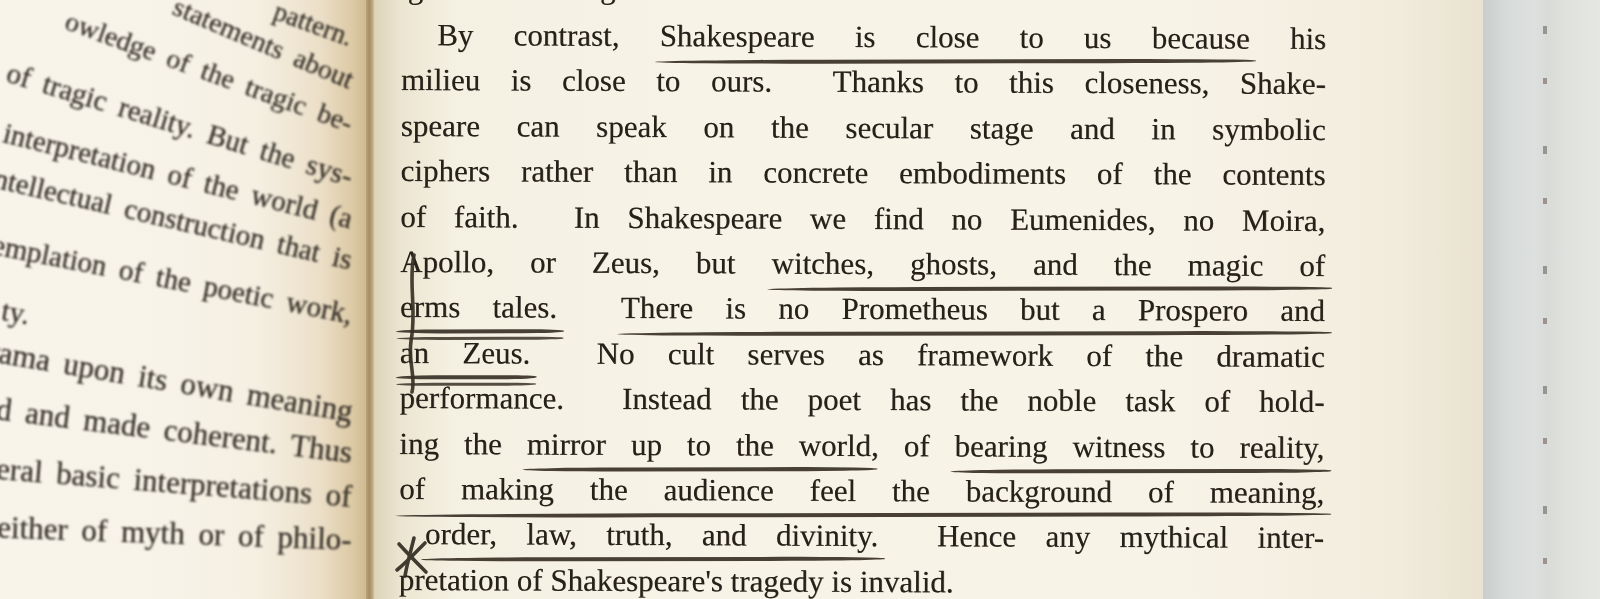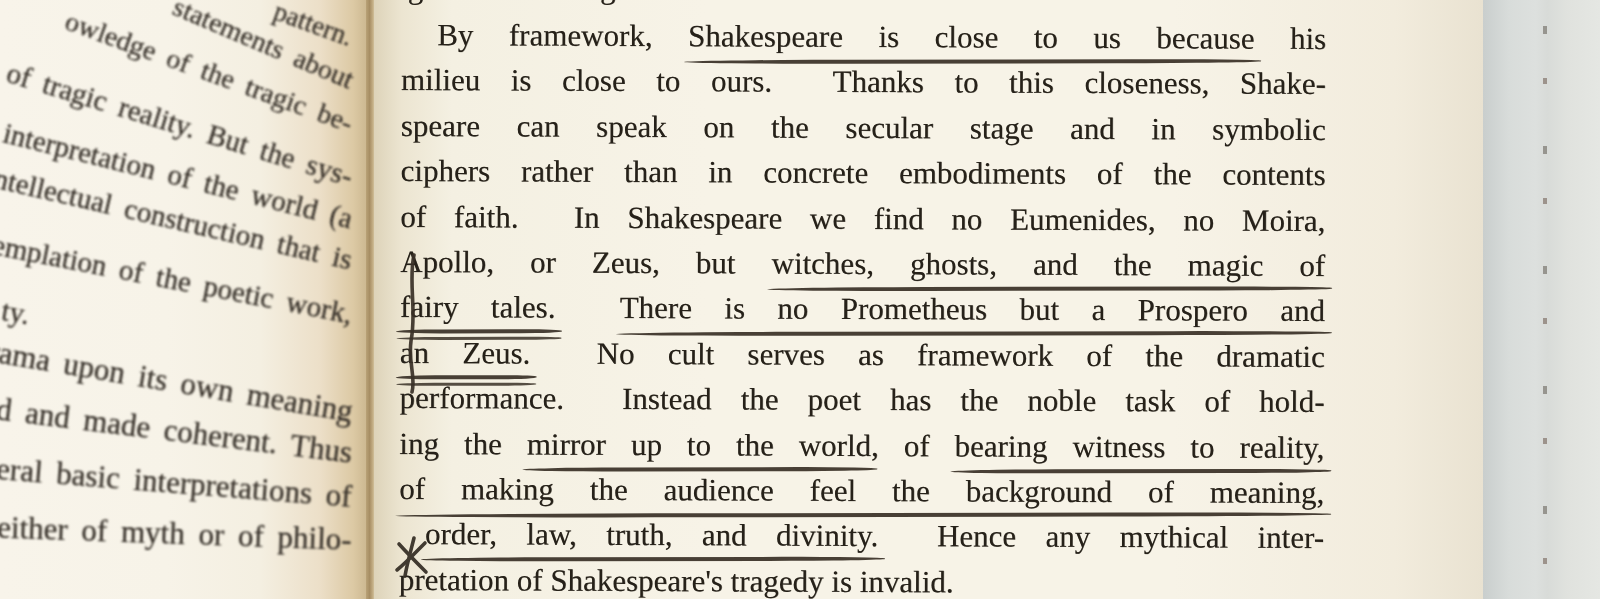--- a/index.html
+++ b/index.html
@@ -110,27 +110,27 @@
       <div class="lp-line">erms either of myth or of philo-</div>
     </div>
 
   <div class="rp-top-partial">
     <span>tragic</span>
     <span class="frag2">g</span>
   </div>
 
   <div class="rp-text">
     <div id="rp-lines">
-        <div class="rp-line"><span>By framework, </span><span class="u">Shakespeare is close to us because</span><span> his</span></div>
+        <div class="rp-line"><span>By contrast, </span><span class="u">Shakespeare is close to us because</span><span> his</span></div>
         <div class="rp-line"><span>milieu is close to ours.&nbsp; Thanks to this closeness, Shake-</span></div>
         <div class="rp-line"><span>speare can speak on the secular stage and in symbolic</span></div>
         <div class="rp-line"><span>ciphers rather than in concrete embodiments of the contents</span></div>
         <div class="rp-line"><span>of faith.&nbsp; In Shakespeare we find no Eumenides, no Moira,</span></div>
         <div class="rp-line"><span>Apollo, or Zeus, but </span><span class="u">witches, ghosts, and the magic of</span></div>
-        <div class="rp-line"><span class="u u2">fairy tales.</span><span>&nbsp; </span><span class="u">There is no Prometheus but a Prospero and</span></div>
+        <div class="rp-line"><span class="u u2">erms tales.</span><span>&nbsp; </span><span class="u">There is no Prometheus but a Prospero and</span></div>
         <div class="rp-line"><span class="u u2">an Zeus.</span><span>&nbsp; No cult serves as framework of the dramatic</span></div>
         <div class="rp-line"><span>performance.&nbsp; Instead the poet has the noble task of hold-</span></div>
         <div class="rp-line"><span>ing the </span><span class="u">mirror up to the world</span><span>, of </span><span class="u">bearing witness to reality,</span></div>
         <div class="rp-line"><span class="u">of making the audience feel the background of meaning,</span></div>
         <div class="rp-line"><span class="u">order, law, truth, and divinity.</span><span>&nbsp; Hence any mythical inter-</span></div>
       </div>
     <div class="rp-line rp-bottom">pretation of Shakespeare's tragedy is invalid.</div>
   </div>
 
   <svg class="pencil-svg" style="left:404px; top:253px;" width="18" height="142" viewBox="0 0 18 142">

